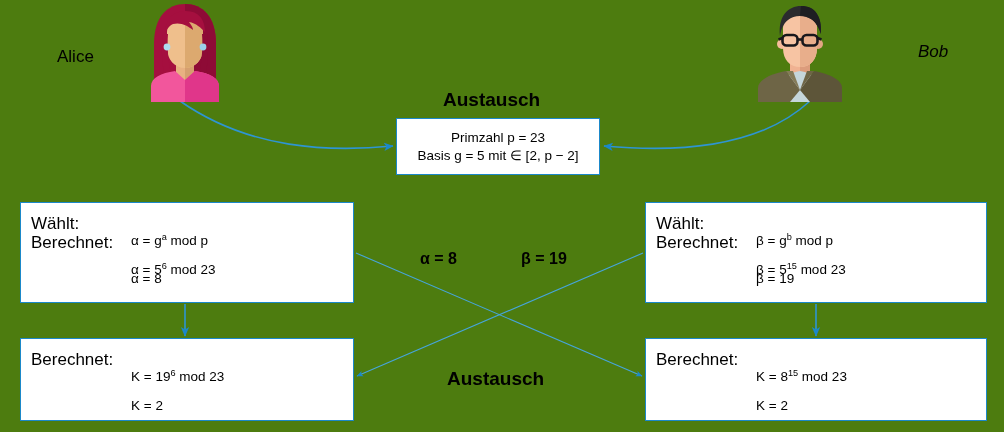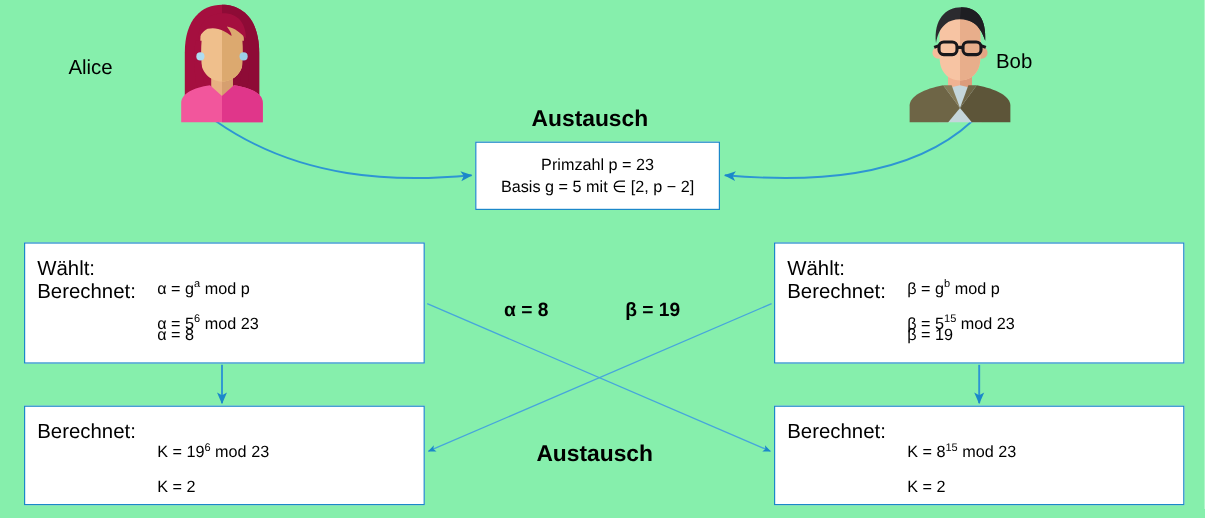--- a/index.html
+++ b/index.html
@@ -8,33 +8,33 @@
     background: #ffffff;
   }
   body {
     font-family: "Liberation Sans", sans-serif;
     -webkit-font-smoothing: antialiased;
   }
   #canvas {
     position: relative;
     width: 1004px;
     height: 432px;
-    background: #86efac;
+    background: #4d7c0f;
     overflow: hidden;
   }
   .abs { position: absolute; }
 
   
   .person-label {
     font-size: 17px;
     color: #000000;
     white-space: nowrap;
   }
   #alice-label { left: 57px; top: 47px; }
-  #bob-label   { left: 830px; top: 42px; }
+  #bob-label   { left: 918px; top: 42px; font-style: italic; }
 
   
   .avatar { width: 96px; height: 100px; }
   #alice-avatar { left: 137px; top: 2px; }
   #bob-avatar   { left: 752px; top: 2px; }
 
   
   .box {
     box-sizing: border-box;
     border: 1.6px solid #1B88C9;

